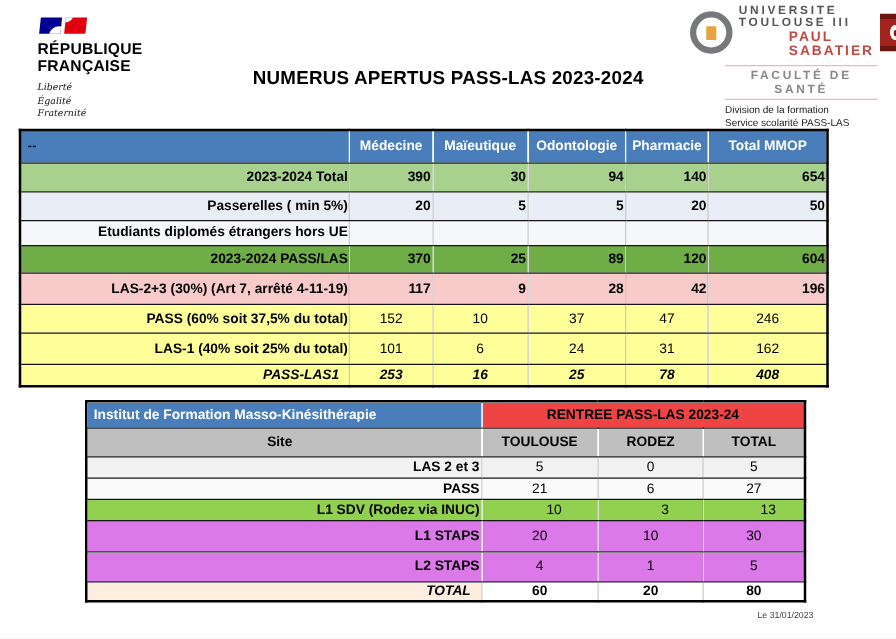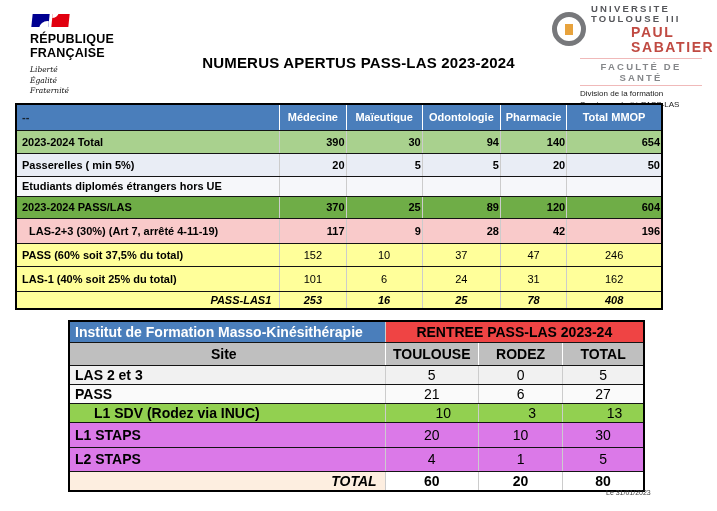--- a/index.html
+++ b/index.html
@@ -22,43 +22,43 @@
          font-size:15px;font-weight:bold;color:#000;letter-spacing:.2px;}
 
   
   .univ{position:absolute;left:552px;top:4px;width:162px;}
   .univ-row{display:flex;align-items:center;gap:5px;}
   .u-circle{flex:0 0 auto;width:24px;height:24px;border-radius:50%;border:5px solid #77787b;
             background:#fff;display:flex;align-items:center;justify-content:center;}
   .u-sq{width:8px;height:11px;background:#e8a33d;}
   .u-names{line-height:1.05;}
   .u-l1,.u-l2{font-size:9.5px;font-weight:bold;color:#55565a;letter-spacing:2.2px;}
-  .u-l3{font-size:14px;font-weight:bold;color:#c04a42;letter-spacing:1.6px;margin-top:1px;padding-left:40px;}
+  .u-l3{font-size:11px;font-weight:bold;color:#c04a42;letter-spacing:1.6px;margin-top:1px;padding-left:40px;}
   .u-red{flex:0 0 auto;width:24px;height:30px;position:relative;
          background:linear-gradient(#6b1511 0 4px,#a3241e 4px calc(100% - 4px),#6b1511 calc(100% - 4px) 100%);}
   .u-red::after{content:"";position:absolute;left:8px;top:9px;width:8px;height:12px;background:#fff;border-radius:50%;}
   .u-red::before{content:"";position:absolute;left:11px;top:13px;width:3px;height:5px;background:#7c1712;border-radius:50%;z-index:1;}
   .fac{margin:4px 0 0 28px;width:122px;border-top:1.5px solid #f0b9b9;border-bottom:1.5px solid #f0b9b9;
        color:#85878a;font-size:9.5px;font-weight:bold;letter-spacing:2.2px;padding:2px 0;text-align:center;}
   .division{margin:3px 0 0 28px;font-size:8px;color:#1a1a1a;line-height:1.35;}
 
   
   table{border-collapse:collapse;table-layout:fixed;position:absolute;border:2px solid #000;}
   td{vertical-align:middle;overflow:hidden;white-space:nowrap;
      border-bottom:1.5px solid #141414;border-left:1px solid rgba(120,120,120,.38);}
   td:first-child{border-left:none;}
   tr:last-child td{border-bottom:none;}
 
   .t1{left:15px;top:103px;width:648px;font-size:11px;}
-  .t2{left:68px;top:320px;width:577px;font-size:14px;}
+  .t2{left:68px;top:320px;width:577px;font-size:11px;}
 
   .hdr td{background:#4a7ebb;color:#fff;font-weight:bold;text-align:center;border-left:1.5px solid #fff;}
   .hdr td:first-child{border-left:none;text-align:left;padding-left:5px;color:#16222e;}
 
-  .lbl{text-align:left;font-weight:bold;color:#000;padding-left:5px;}
+  .lbl{text-align:right;font-weight:bold;color:#000;padding-left:5px;}
   .val{text-align:right;font-weight:bold;color:#000;}
   .val-reg{text-align:center;font-weight:normal;color:#000;}
   .tot-lbl{text-align:right;font-weight:bold;font-style:italic;padding-right:8px;}
   .tot-val{text-align:center;font-weight:bold;font-style:italic;}
 
   .bg-glight td{background:#a9d18e;}
   .bg-lav td{background:#e9edf5;}
   .bg-wht td{background:#f6f7fa;}
   .bg-green td{background:#6fad47;}
   .bg-pink td{background:#f9caca;padding-left:12px;}

